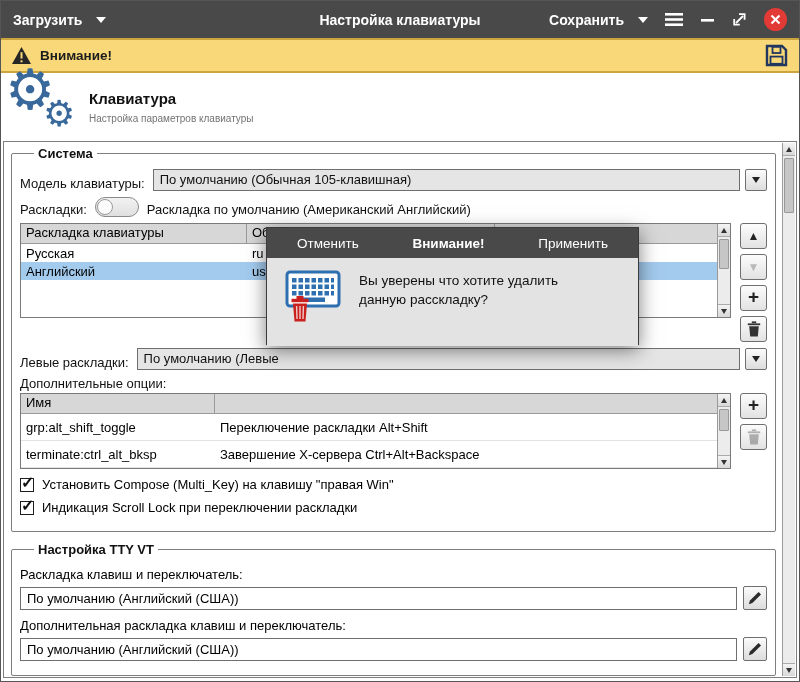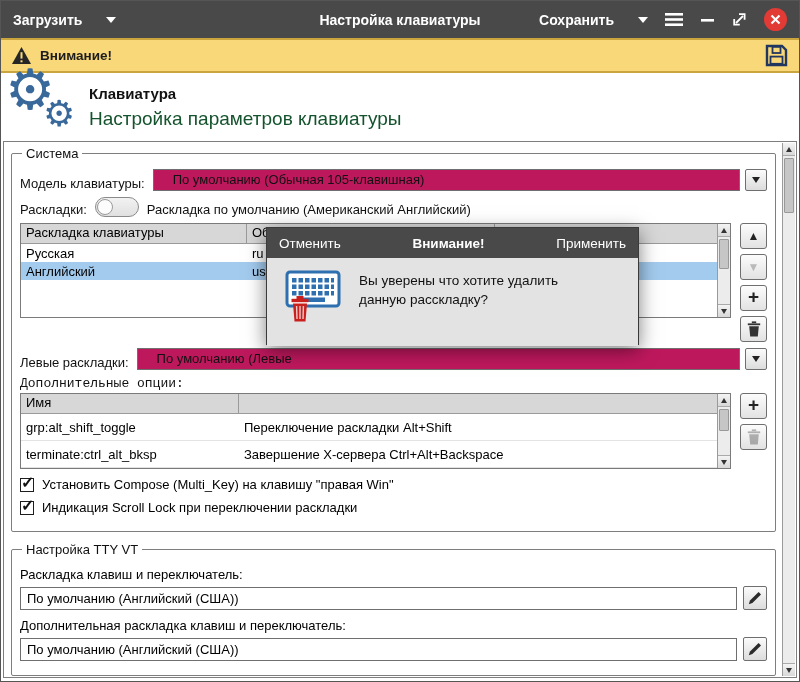--- a/index.html
+++ b/index.html
@@ -3,65 +3,65 @@
 <meta charset="utf-8">
 <style>
   * { margin:0; padding:0; box-sizing:border-box; }
   html,body { background:#888; }
   body { font-family:"Liberation Sans", sans-serif; }
   .window { position:relative; width:800px; height:682px; background:#fff; border:1px solid #555; overflow:hidden; }
 
   
   .titlebar { position:absolute; left:0; top:0; right:0; height:37px; background:#494949; display:flex; align-items:center; padding:0 12px; color:#fff; }
   .tb-title { position:absolute; left:0; right:0; text-align:center; font-size:14px; font-weight:bold; pointer-events:none; }
-  .tb-btn { display:flex; align-items:center; gap:24px; background:none; border:none; color:#fff; font-size:14px; font-weight:bold; cursor:pointer; font-family:inherit; }
+  .tb-btn { display:flex; align-items:center; gap:14px; background:none; border:none; color:#fff; font-size:14px; font-weight:bold; cursor:pointer; font-family:inherit; }
   .tb-right { margin-left:auto; display:flex; align-items:center; gap:16px; z-index:2; }
   .caret-down { width:0; height:0; border-left:5px solid transparent; border-right:5px solid transparent; border-top:6px solid #fff; display:inline-block; }
   .iconbtn { background:none; border:none; cursor:pointer; display:flex; align-items:center; justify-content:center; padding:0; }
   .close-btn { width:23px; height:23px; border-radius:50%; background:#e23b36; }
 
   
   .warnbar { position:absolute; left:0; top:37px; right:0; height:35px; background:#f8d878; border-top:2px solid #caa53d; border-bottom:2px solid #caa53d; display:flex; align-items:center; padding:0 10px; gap:8px; }
   .warnbar .wtext { font-size:13.5px; font-weight:bold; color:#1c1c1c; }
   .warn-save { margin-left:auto; }
 
   
   .appheader { position:absolute; left:0; top:72px; right:0; height:68px; background:#fff; display:flex; align-items:center; }
   .gears { position:relative; width:88px; height:66px; color:#39689b; flex:0 0 88px; }
   .gear-lg { position:absolute; left:4px; top:-12px; font-size:56px; line-height:1; }
   .gear-sm { position:absolute; left:42px; top:22px; font-size:36px; line-height:1; }
   .apptitles .t1 { font-size:15px; font-weight:bold; color:#111; margin-bottom:6px; }
-  .apptitles .t2 { font-size:19px; color:#14532d; }
+  .apptitles .t2 { font-size:10px; color:#737373; }
 
   
   .main { position:absolute; left:2px; right:2px; top:140px; bottom:3px; border:1px solid #7e7e7e; background:#fff; }
   fieldset { border:1px solid #7e7e7e; border-radius:2px; margin:4px 20px 10px 7px; padding:2px 7px 8px 7px; }
-  legend { font-size:13px; padding:0 4px; margin-left:3px; color:#111; }
+  legend { font-size:13px; padding:0 4px; margin-left:15px; color:#111;font-weight:bold; }
   .frow { display:flex; align-items:flex-end; margin:6px 1px; font-size:13px; color:#111; }
   .lbl { white-space:nowrap; margin-right:8px; }
   .combo { flex:1; display:flex; align-items:center; gap:5px; }
-  .combo-field { flex:1; height:22px; border:1px solid #6f6f6f; background:#be185d; font-size:13px; padding:2px 19px; white-space:nowrap; overflow:hidden; }
+  .combo-field { flex:1; height:22px; border:1px solid #6f6f6f; background:#e5e5e5; font-size:13px; padding:2px 6px; white-space:nowrap; overflow:hidden; }
   .sqbtn { width:22px; height:22px; border:1px solid #6f6f6f; border-radius:2px; background:linear-gradient(#fbfbfb,#dcdcdc); display:flex; align-items:center; justify-content:center; cursor:pointer; font-family:inherit; }
   .tri { width:0; height:0; border-left:4.5px solid transparent; border-right:4.5px solid transparent; border-top:6px solid #222; }
 
   .toggle { position:relative; display:inline-block; width:44px; height:20px; border:1px solid #8a8a8a; border-radius:11px; background:linear-gradient(#f2f2f2,#e0e0e0); margin-right:8px; cursor:pointer; }
   .knob { position:absolute; left:1px; top:1px; width:16px; height:16px; border-radius:50%; background:#fcfcfc; border:1px solid #9a9a9a; }
 
   
   .tblwrap { display:flex; align-items:flex-start; gap:9px; margin:6px 1px; }
   .tbl { position:relative; flex:1; border:1px solid #7a7a7a; background:#fff; overflow:hidden; }
   .tbl-inner { margin-right:13px; }
   .thead { display:flex; background:#d7d7d7; border-bottom:1px solid #9a9a9a; }
   .th { font-size:13px; padding:1px 5px; border-right:1px solid #9a9a9a; height:19px; white-space:nowrap; overflow:hidden; }
   .td { font-size:13px; padding:0 5px; border-right:1px solid transparent; white-space:nowrap; overflow:hidden; }
   .trow { display:flex; align-items:center; height:18px; }
   .trow.sel { background:#a3cbee; }
   .orow { display:flex; align-items:center; height:27px; border-bottom:1px solid #e3e3e3; }
   .c1 { width:226px; } .c2 { width:248px; } .c3 { flex:1; border-right:none; }
-  .o1 { width:218px; } .o2 { flex:1; border-right:none; }
+  .o1 { width:194px; } .o2 { flex:1; border-right:none; }
   .lt-h { height:95px; } .ot-h { height:76px; }
 
   .vscroll { position:absolute; right:0; top:0; bottom:0; width:13px; background:#ececec; border-left:1px solid #9a9a9a; display:flex; flex-direction:column; }
   .vs-btn { height:13px; flex:0 0 13px; background:linear-gradient(#f4f4f4,#d8d8d8); border-bottom:1px solid #aaa; display:flex; align-items:center; justify-content:center; cursor:pointer; }
   .vs-btn.b { border-bottom:none; border-top:1px solid #aaa; }
   .vs-track { flex:1; position:relative; }
   .vs-thumb { position:absolute; left:1px; right:1px; border:1px solid #999; background:#c6c6c6; border-radius:1px; }
   .tri-s-up { width:0;height:0;border-left:3.5px solid transparent;border-right:3.5px solid transparent;border-bottom:5px solid #333; }
   .tri-s-dn { width:0;height:0;border-left:3.5px solid transparent;border-right:3.5px solid transparent;border-top:5px solid #333; }
 
@@ -79,21 +79,21 @@
   .ttylbl { font-size:13px; margin:8px 1px 4px 1px; }
   .ttyrow { display:flex; align-items:center; gap:6px; margin:0 1px 6px 1px; }
   .ttyfield { flex:1; height:23px; border:1px solid #6f6f6f; background:#fff; font-size:13px; padding:3px 6px; }
   .editbtn { width:24px; height:24px; border:1px solid #6f6f6f; border-radius:2px; background:linear-gradient(#fbfbfb,#dcdcdc); display:flex; align-items:center; justify-content:center; cursor:pointer; }
 
   
   .main-scroll { position:absolute; right:1px; top:1px; bottom:1px; width:13px; }
 
   
   .dialog { position:absolute; left:265px; top:226px; width:373px; height:118px; z-index:10; box-shadow:0 5px 18px rgba(0,0,0,.5); border:1px solid #3a3a3a; }
-  .dlg-bar { height:30px; background:#494949; color:#fff; display:flex; align-items:center; justify-content:space-between; padding:0 12px; }
+  .dlg-bar { height:30px; background:#494949; color:#fff; display:flex; align-items:center; justify-content:space-between; padding:0 30px; }
   .dlg-btn { background:none; border:none; color:#fff; font-size:13.5px; cursor:pointer; font-family:inherit; }
   .dlg-title { font-size:13.5px; font-weight:bold; }
   .dlg-body { height:88px; background:#e3e3e3; display:flex; align-items:flex-start; padding:12px 14px; gap:16px; }
   .dlg-msg { font-size:13.5px; color:#111; line-height:1.4; padding-top:2px; max-width:250px; }
 </style>
 </head>
 <body>
 
 <div class="window">
 
@@ -244,21 +244,21 @@
       <div class="frow">
         <span class="lbl">Левые раскладки:</span>
         <div class="combo">
           <div class="combo-field">По умолчанию (Левые</div>
           <button class="sqbtn">
               <span class="tri"></span>
             </button>
         </div>
       </div>
 
-      <div class="frow" style="margin-bottom:2px;font-family:Liberation Mono, monospace;">
+      <div class="frow" style="margin-bottom:2px;">
         <span>Дополнительные опции:</span>
       </div>
 
       <div class="tblwrap" style="margin-top:2px;">
         <div class="tbl ot-h">
           <div class="tbl-inner">
             <div class="thead">
               <div class="th o1">Имя</div>
               <div class="th o2"></div>
             </div>

